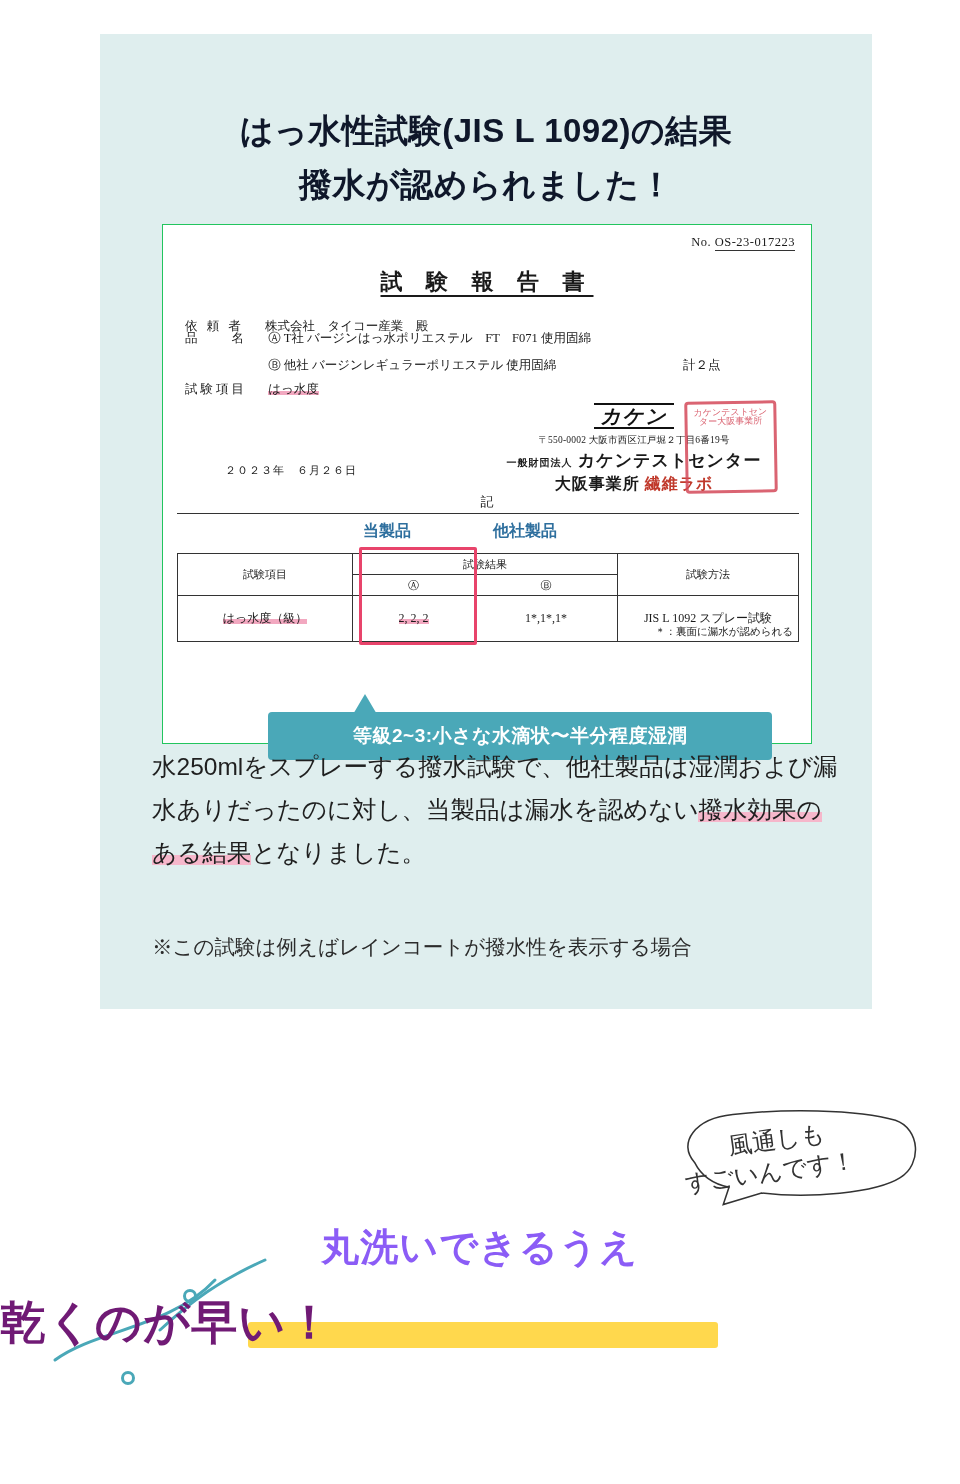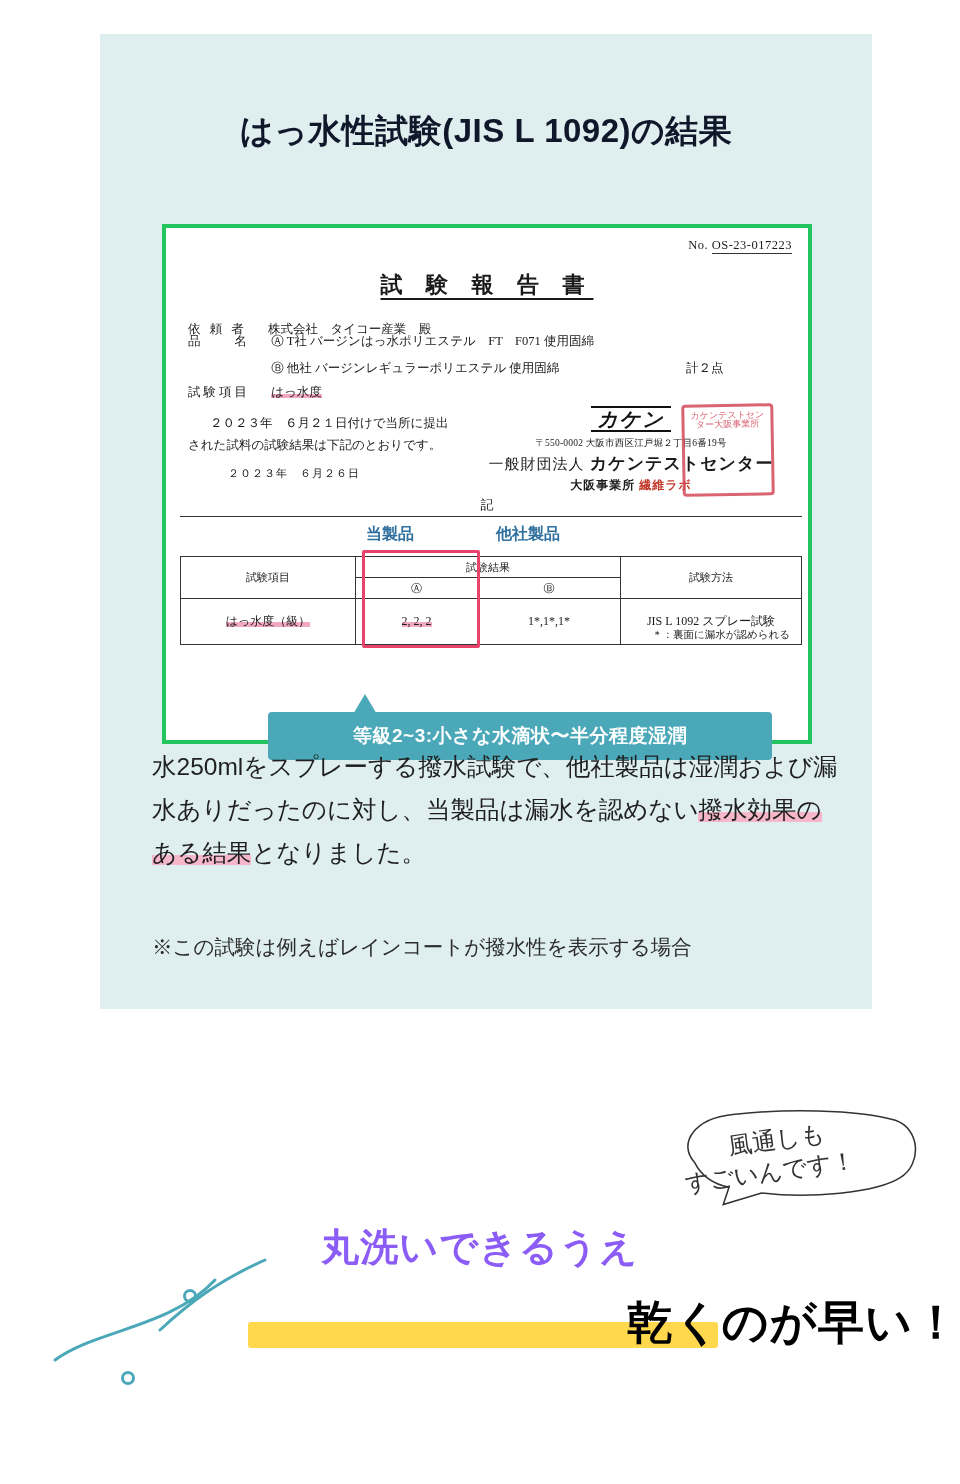--- a/index.html
+++ b/index.html
@@ -36,21 +36,21 @@
   }
 
   
   .cert {
     position: absolute;
     left: 62px;
     top: 190px;
     width: 650px;
     height: 520px;
     background: #ffffff;
-    border: 4px solid #22c55e;
+    border: 1px solid #22c55e;
     font-family: "Liberation Serif", serif;
     color: #1a1a1a;
     overflow: hidden;
   }
   .cert-no {
     position: absolute;
     right: 16px; top: 10px;
     font-size: 12.5px;
     letter-spacing: .5px;
   }
@@ -82,22 +82,22 @@
   .issuer { position: absolute; right: 12px; top: 178px; width: 330px; text-align: center; }
   .kaken-logo {
     font-family: "Liberation Sans", sans-serif;
     font-weight: bold; font-style: italic;
     font-size: 20px; letter-spacing: 2px; color: #111;
     border-top: 2px solid #111; border-bottom: 2px solid #111;
     display: inline-block; padding: 0 6px; line-height: 1.1;
   }
   .issuer-addr { font-size: 9.5px; margin-top: 5px; letter-spacing: .2px; }
   .issuer-name { font-size: 17px; font-weight: bold; margin-top: 2px; letter-spacing: 1px; }
-  .issuer-name .small { font-size: 15px; font-weight: normal; }
-  .issuer-sub { font-size: 12px; font-weight: bold; margin-top: 2px; letter-spacing: 1px; }
+  .issuer-name .small { font-size: 10px; font-weight: bold; }
+  .issuer-sub { font-size: 16px; font-weight: bold; margin-top: 2px; letter-spacing: 1px; }
   .issuer-sub .red { color: #c0392b; }
   .stamp {
     position: absolute; right: 34px; top: 176px;
     width: 92px; height: 92px;
     border: 3px solid #d44a5a; border-radius: 4px;
     color: #d44a5a; opacity: .85;
     font-size: 9px; line-height: 1.05;
     padding: 4px 3px; text-align: center;
     transform: rotate(-1deg);
     letter-spacing: 0px;
@@ -193,43 +193,44 @@
     position: absolute;
     left: 0; top: 1222px; width: 960px;
     text-align: center;
     font-size: 38px; font-weight: bold;
     color: #8b5cf6;
     letter-spacing: 1px;
   }
   .bt2 {
     position: absolute;
     left: 0; top: 1292px; width: 960px;
-    text-align: right;
+    text-align: left;
     font-size: 46px; font-weight: bold;
-    color: #000000;
+    color: #701a75;
     letter-spacing: 1px;
     z-index: 3;
   }
   .yellowbar {
     position: absolute;
     left: 248px; top: 1322px;
     width: 470px; height: 26px;
     background: #ffd84d;
     z-index: 1;
     border-radius: 3px;
   }
   .swoosh { position: absolute; left: 40px; top: 1210px; }
 </style>
 </head>
 <body>
 
 <div class="panel">
 
   <div class="headline">
     <div>はっ水性試験(JIS L 1092)の結果</div>
+    <div>撥水が認められました！</div>
   </div>
 
   <div class="cert">
 
     <div class="cert-no">
       <span>No.</span>
       <span class="u">OS-23-017223</span>
     </div>
 
     <div class="cert-title">試 験 報 告 書</div>
@@ -249,24 +250,20 @@
       <span class="v1">Ⓑ 他社 バージンレギュラーポリエステル 使用固綿</span>
     </div>
 
     <div class="row r-count">計２点</div>
 
     <div class="row r4">
       <span class="lbl">試験項目</span>
       <span class="v1 mark-pink">はっ水度</span>
     </div>
 
-    <div class="para">
-      <span class="ind">２０２３年　６月２１日付けで当所に提出</span>
-      <span>された試料の試験結果は下記のとおりです。</span>
-    </div>
 
     <div class="date2">２０２３年　６月２６日</div>
 
     <div class="issuer">
       <div class="kaken-logo">カケン</div>
       <div class="issuer-addr">〒550-0002 大阪市西区江戸堀２丁目6番19号</div>
       <div class="issuer-name">
         <span class="small">一般財団法人</span>
         <span>カケンテストセンター</span>
       </div>

